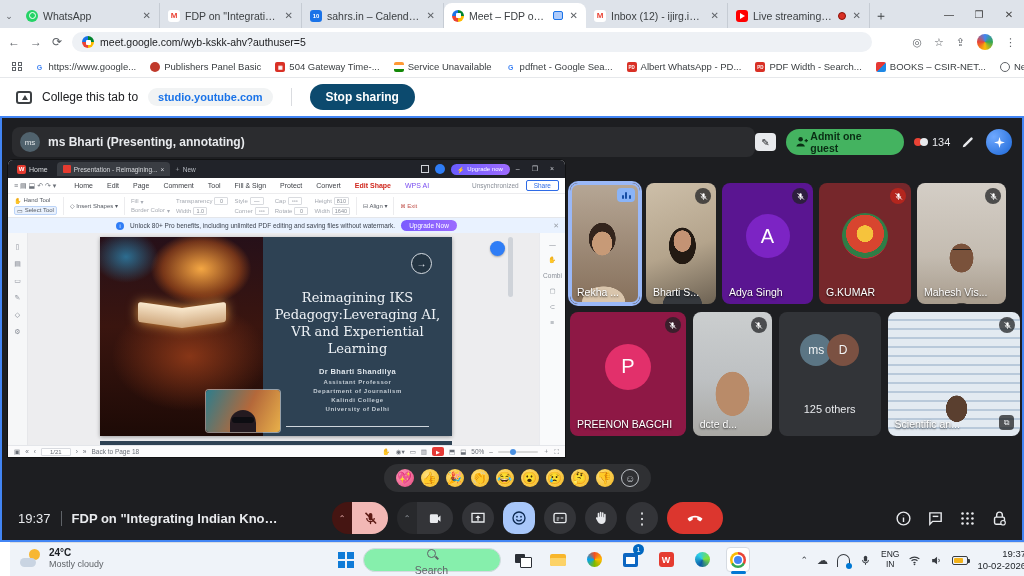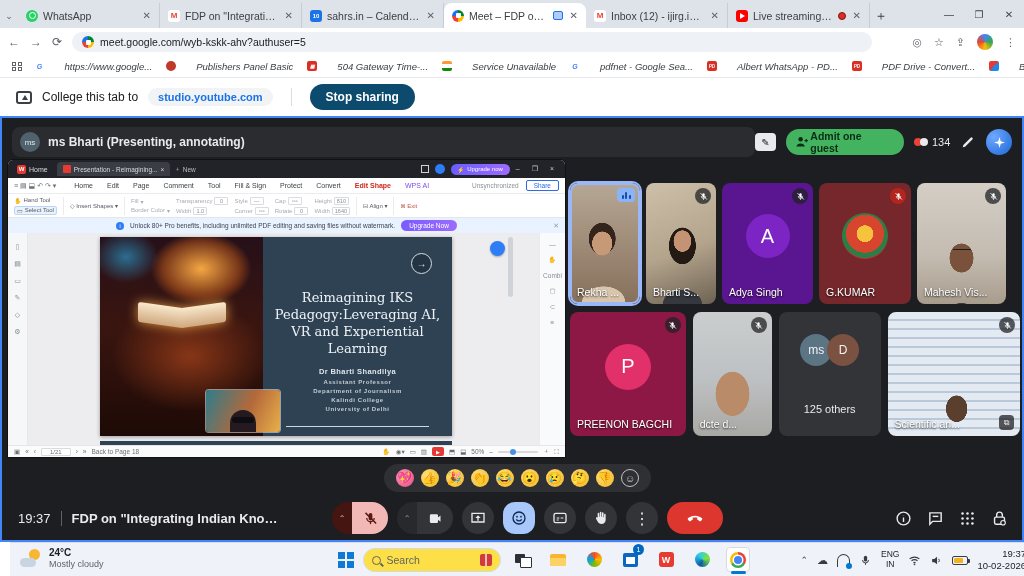--- a/index.html
+++ b/index.html
@@ -34,21 +34,21 @@
   .toolbar { position:absolute; left:0; top:28px; width:1024px; height:28px; background:#fff; display:flex; align-items:center; padding:0 8px; gap:10px; }
   .navico { color:#5f6368; font-size:12px; }
   .omnibox { flex:1; height:20px; max-width:800px; background:#eef1f5; border-radius:10px; display:flex; align-items:center; gap:6px; padding:0 10px; }
   .omnibox .url { font-size:10.5px; color:#202124; }
   .tb-right { display:flex; align-items:center; gap:12px; margin-left:auto; }
   .tb-right .navico { font-size:11px; }
   .avatar-chip { width:16px; height:16px; border-radius:50%; background:conic-gradient(#4285f4,#34a853,#fbbc05,#ea4335,#4285f4); }
 
   
   .bookmarks { position:absolute; left:0; top:56px; width:1024px; height:22px; background:#fff; border-bottom:1px solid #e6e8eb; display:flex; align-items:center; padding:0 8px; gap:4px; font-size:9.5px; color:#3c4043; }
-  .bm { display:flex; align-items:flex-start; gap:20px; padding:0 5px; white-space:nowrap;font-style:italic; }
+  .bm { display:flex; align-items:flex-end; gap:4px; padding:0 5px; white-space:nowrap; }
   .bmfav { width:10px; height:10px; border-radius:2px; flex:none; display:inline-flex; align-items:center; justify-content:center; font-size:7px; font-weight:bold; }
   .bmfav.g { color:#4285f4; background:#fff; }
   .bmfav.red { background:#d93025; color:#fff; font-size:5px; }
   .bmfav.org { background:#c0392b; border-radius:50%; }
   .bmfav.flag { background:linear-gradient(180deg,#ff9933 33%,#fff 33% 66%,#138808 66%); }
   .bmfav.pd { background:#d93025; color:#fff; font-size:4.5px; }
   .bmfav.bk { background:linear-gradient(135deg,#e53935 50%,#1e88e5 50%); }
   .bmfav.globe { border-radius:50%; border:1.5px solid #5f6368; }
   .bm-apps { display:grid; grid-template-columns:4px 4px; gap:1.5px; padding:0 4px; }
   .bm-apps i { width:4px; height:4px; border:1px solid #5f6368; }
@@ -234,21 +234,21 @@
   .taskbar { position:absolute; left:10px; top:542px; width:1024px; height:34px; background:#eff3f9; border-top:1px solid #d9dde3; }
   .weather { position:absolute; left:10px; top:4px; display:flex; align-items:center; gap:7px; }
   .wicon { width:22px; height:18px; position:relative; }
   .wicon .sun { position:absolute; left:9px; top:0; width:11px; height:11px; border-radius:50%; background:#f7b733; }
   .wicon .cloud { position:absolute; left:0; bottom:0; width:16px; height:9px; border-radius:6px; background:#c9d4e2; }
   .wtemp { font-size:10px; color:#1b1f24; font-weight:bold; line-height:1.15; }
   .wdesc { font-size:9px; color:#5f6368; line-height:1.15; }
   .tb-center { position:absolute; left:328px; top:5px; display:flex; align-items:center; gap:9px; }
   .winlogo { display:grid; grid-template-columns:7px 7px; gap:1.5px; }
   .winlogo i { width:7px; height:7px; background:#0f7bd7; }
-  .searchbox { width:138px; height:24px; background:#fde047; border:1px solid #d5dae1; border-radius:12px; display:flex; align-items:center; gap:6px; padding:0 8px; }
+  .searchbox { width:138px; height:24px; background:#86efac; border:1px solid #d5dae1; border-radius:12px; display:flex; align-items:center; gap:6px; padding:0 8px;flex-direction:column; }
   .searchbox .mag { width:9px; height:9px; border:1.5px solid #5f6368; border-radius:50%; position:relative; flex:none; }
   .searchbox .mag::after { content:""; position:absolute; left:7px; top:7px; width:4px; height:1.5px; background:#5f6368; transform:rotate(45deg); }
   .searchbox .ph { font-size:10.5px; color:#5f6368; flex:1; }
   .gift { width:12px; height:12px; border-radius:2px; background:#d23b3b; position:relative; flex:none; }
   .gift::after { content:""; position:absolute; left:5px; top:0; width:2px; height:12px; background:#f6b6b6; }
   .tb-apps { position:absolute; left:500px; top:4px; display:flex; align-items:center; gap:12px; }
   .app { width:24px; height:25px; display:flex; align-items:center; justify-content:center; position:relative; }
   .taskview { width:15px; height:12px; position:relative; }
   .taskview::before { content:""; position:absolute; left:0; top:0; width:10px; height:9px; background:#2b2f36; border-radius:1px; }
   .taskview::after { content:""; position:absolute; left:5px; top:3px; width:10px; height:9px; background:#fff; border:1px solid #2b2f36; border-radius:1px; }
@@ -366,21 +366,21 @@
     <span class="bm">
         <span class="bmfav g">G</span>
         <span>pdfnet - Google Sea...</span>
       </span>
     <span class="bm">
         <span class="bmfav pd">PD</span>
         <span>Albert WhatsApp - PD...</span>
       </span>
     <span class="bm">
         <span class="bmfav pd">PD</span>
-        <span>PDF Drive - Convert...</span>
+        <span>PDF Width - Search...</span>
       </span>
     <span class="bm">
         <span class="bmfav bk"></span>
         <span>BOOKS – CSIR-NET...</span>
       </span>
     <span class="bm">
         <span class="bmfav globe"></span>
         <span>New Tab</span>
       </span>
 

